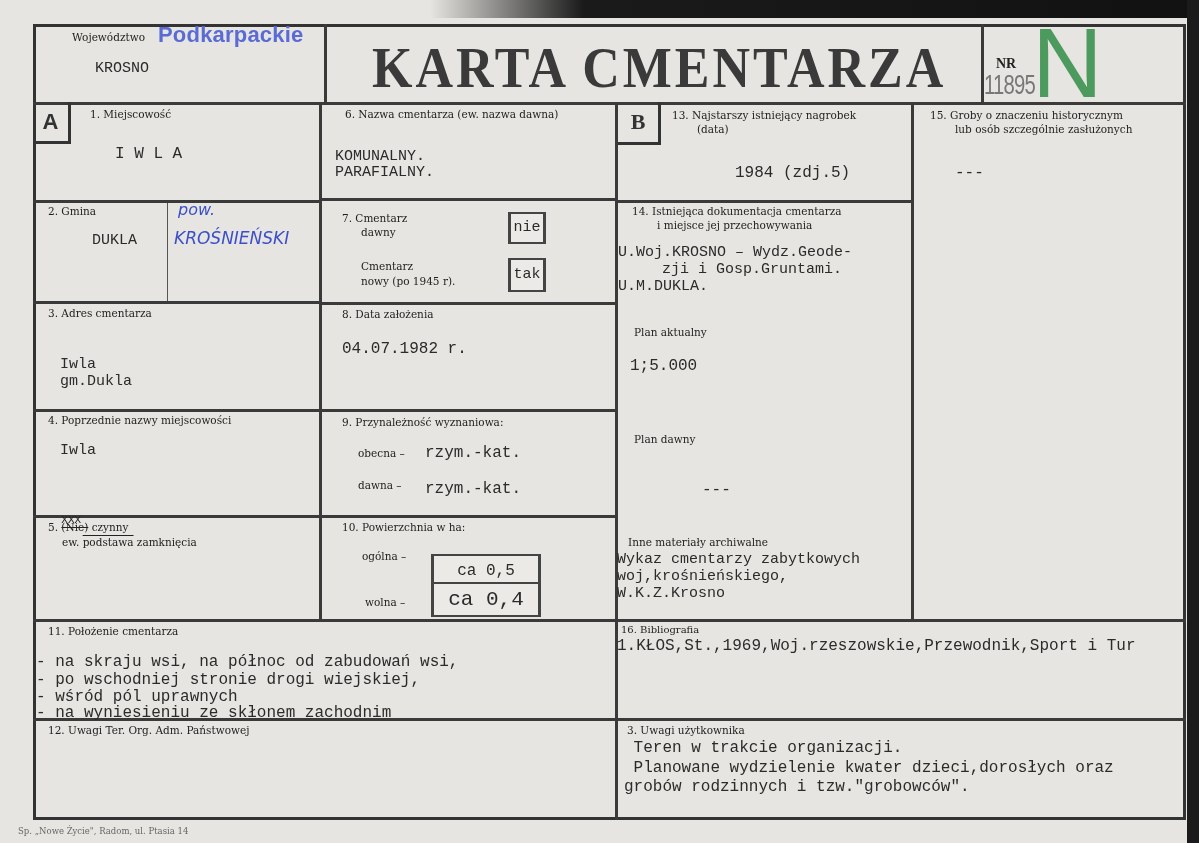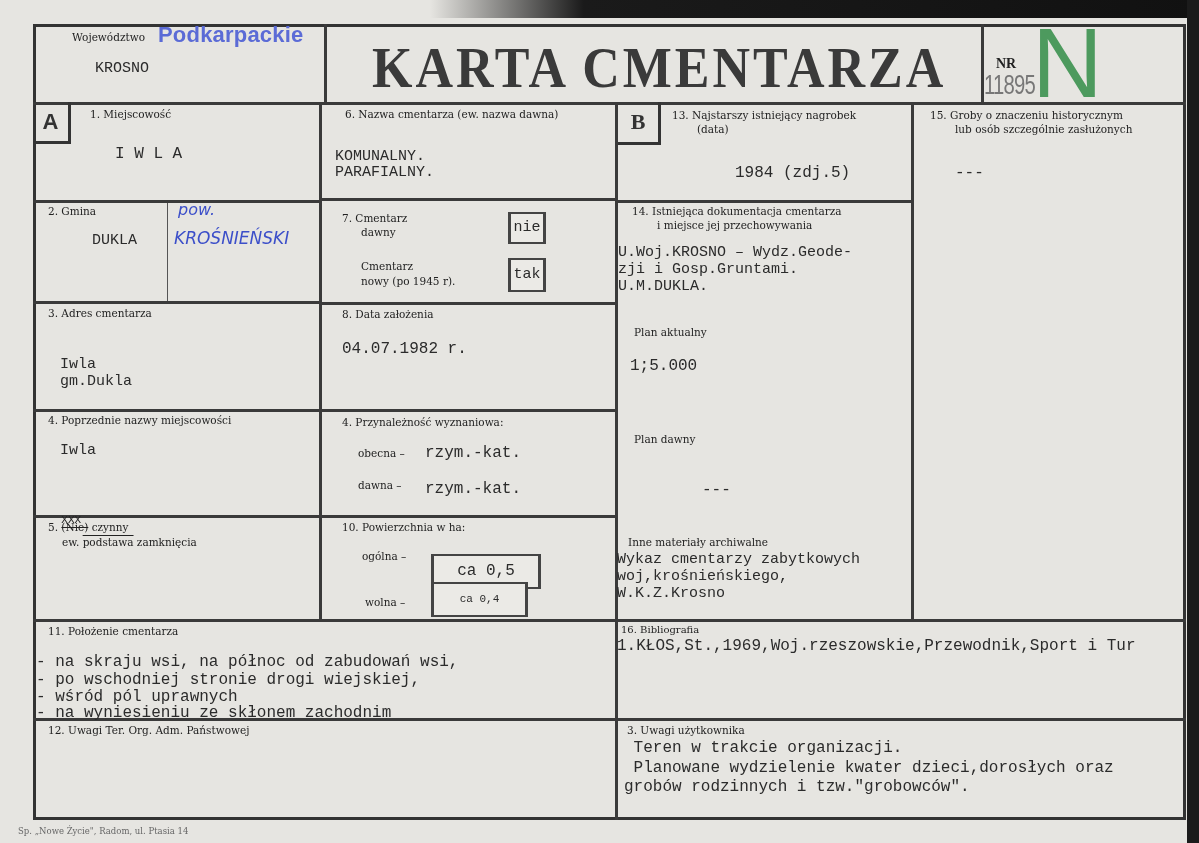--- a/index.html
+++ b/index.html
@@ -109,42 +109,42 @@
 <div class="lbl" style="left:342px; top:211px;">7. Cmentarz</div>
 <div class="lbl" style="left:361px; top:225px;">dawny</div>
 <div class="answerbox" style="left:508px; top:212px; width:38px; height:32px; line-height:28px;">nie</div>
 <div class="lbl" style="left:361px; top:259px;">Cmentarz</div>
 <div class="lbl" style="left:361px; top:274px;">nowy (po 1945 r).</div>
 <div class="answerbox" style="left:508px; top:258px; width:38px; height:34px; line-height:30px;">tak</div>
 
 <div class="lbl" style="left:342px; top:307px;">8. Data założenia</div>
 <div class="tt" style="left:342px; top:341px;">04.07.1982 r.</div>
 
-<div class="lbl" style="left:342px; top:415px;">4. Przynależność wyznaniowa:</div>
+<div class="lbl" style="left:342px; top:415px;">9. Przynależność wyznaniowa:</div>
 <div class="lbl" style="left:358px; top:446px;">obecna –</div>
 <div class="tt" style="left:425px; top:445px;">rzym.-kat.</div>
 <div class="lbl" style="left:358px; top:478px;">dawna –</div>
 <div class="tt" style="left:425px; top:481px;">rzym.-kat.</div>
 
 <div class="lbl" style="left:342px; top:520px;">10. Powierzchnia w ha:</div>
 <div class="lbl" style="left:362px; top:549px;">ogólna –</div>
 <div class="answerbox" style="left:431px; top:538px; width:110px; height:35px; line-height:31px; font-size:16px;margin-top:16px;">ca 0,5</div>
 <div class="lbl" style="left:365px; top:595px;">wolna –</div>
-<div class="answerbox" style="left:431px; top:582px; width:97px; height:35px; line-height:31px; font-size:11px;">ca 0,4</div>
+<div class="answerbox" style="left:431px; top:582px; width:110px; height:35px; line-height:31px; font-size:21px;">ca 0,4</div>
 
 <div class="boxletter" style="left:618px; top:102px; width:43px; height:43px; line-height:40px; font-family:'Liberation Serif',serif;">B</div>
 
 <div class="lbl" style="left:672px; top:108px;">13. Najstarszy istniejący nagrobek</div>
 <div class="lbl" style="left:697px; top:122px;">(data)</div>
 <div class="tt" style="left:735px; top:165px;">1984 (zdj.5)</div>
 
 <div class="lbl" style="left:632px; top:204px;">14. Istniejąca dokumentacja cmentarza</div>
 <div class="lbl" style="left:657px; top:218px;">i miejsce jej przechowywania</div>
 <div class="tt" style="left:618px; top:244px; font-size:15px;">U.Woj.KROSNO – Wydz.Geode-</div>
-<div class="tt" style="left:618px; top:261px; font-size:15px;">zji i Gosp.Gruntami.</div>
+<div class="tt" style="left:618px; top:261px; font-size:15px;padding-left:44px;">zji i Gosp.Gruntami.</div>
 <div class="tt" style="left:618px; top:278px; font-size:15px;">U.M.DUKLA.</div>
 
 <div class="lbl" style="left:634px; top:325px;">Plan aktualny</div>
 <div class="tt" style="left:630px; top:358px;">1;5.000</div>
 <div class="lbl" style="left:634px; top:432px;">Plan dawny</div>
 <div class="tt" style="left:702px; top:482px;">---</div>
 <div class="lbl" style="left:628px; top:535px;">Inne materiały archiwalne</div>
 <div class="tt" style="left:617px; top:551px; font-size:15px;">Wykaz cmentarzy zabytkowych</div>
 <div class="tt" style="left:617px; top:568px; font-size:15px;">woj,krośnieńskiego,</div>
 <div class="tt" style="left:617px; top:585px; font-size:15px;">W.K.Z.Krosno</div>

